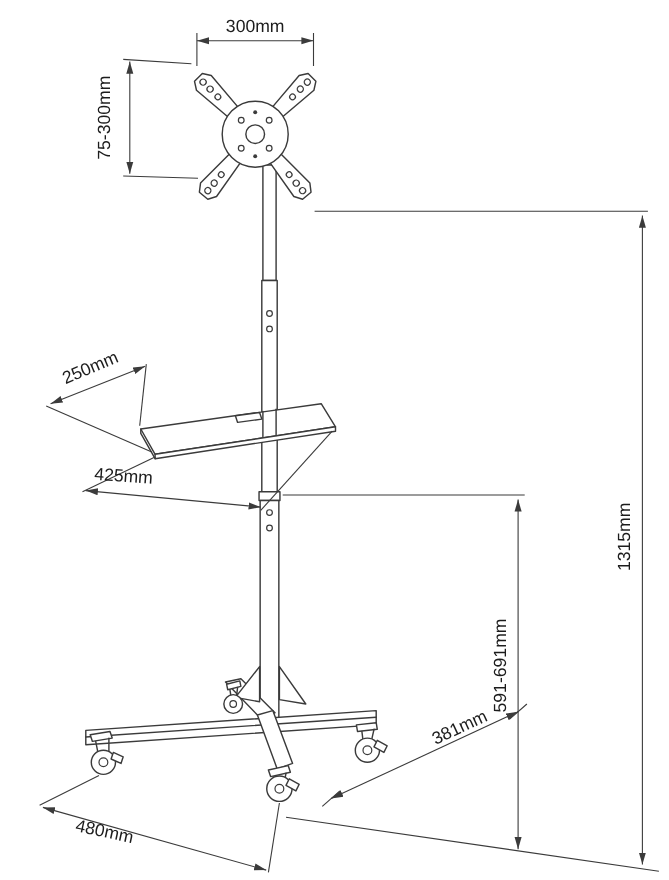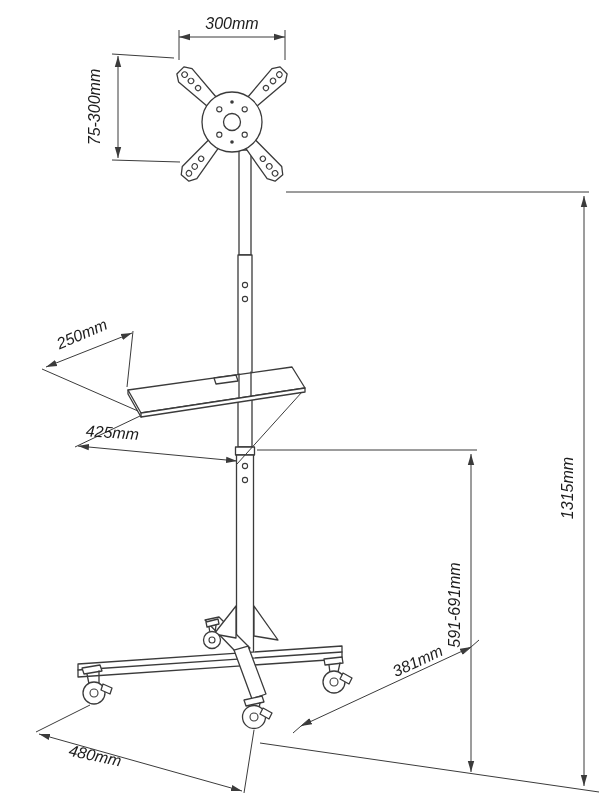--- a/index.html
+++ b/index.html
@@ -1,18 +1,18 @@
 <!DOCTYPE html>
 <html><head>
 <meta charset="utf-8">
 <style>
   html,body{margin:0;padding:0;background:#fff;}
   .canvas{
     width:608px;height:800px;position:relative;background:#ffffff;
-    font-family:"Liberation Sans", sans-serif;overflow:hidden;font-style:italic;
+    font-family:"Liberation Sans", sans-serif;overflow:hidden;
   }
   svg text{
     font-family:"Liberation Sans", sans-serif;
     font-size:16px;
     fill:#1c1c1c;
   }
   .draw{stroke:#3b3b3b;stroke-width:1.3;fill:none;stroke-linejoin:round;stroke-linecap:round;}
   .fillw{fill:#ffffff;}
   .dim{stroke:#3b3b3b;stroke-width:1;fill:none;}
   .hole{fill:#ffffff;stroke:#3b3b3b;stroke-width:1.1;}

